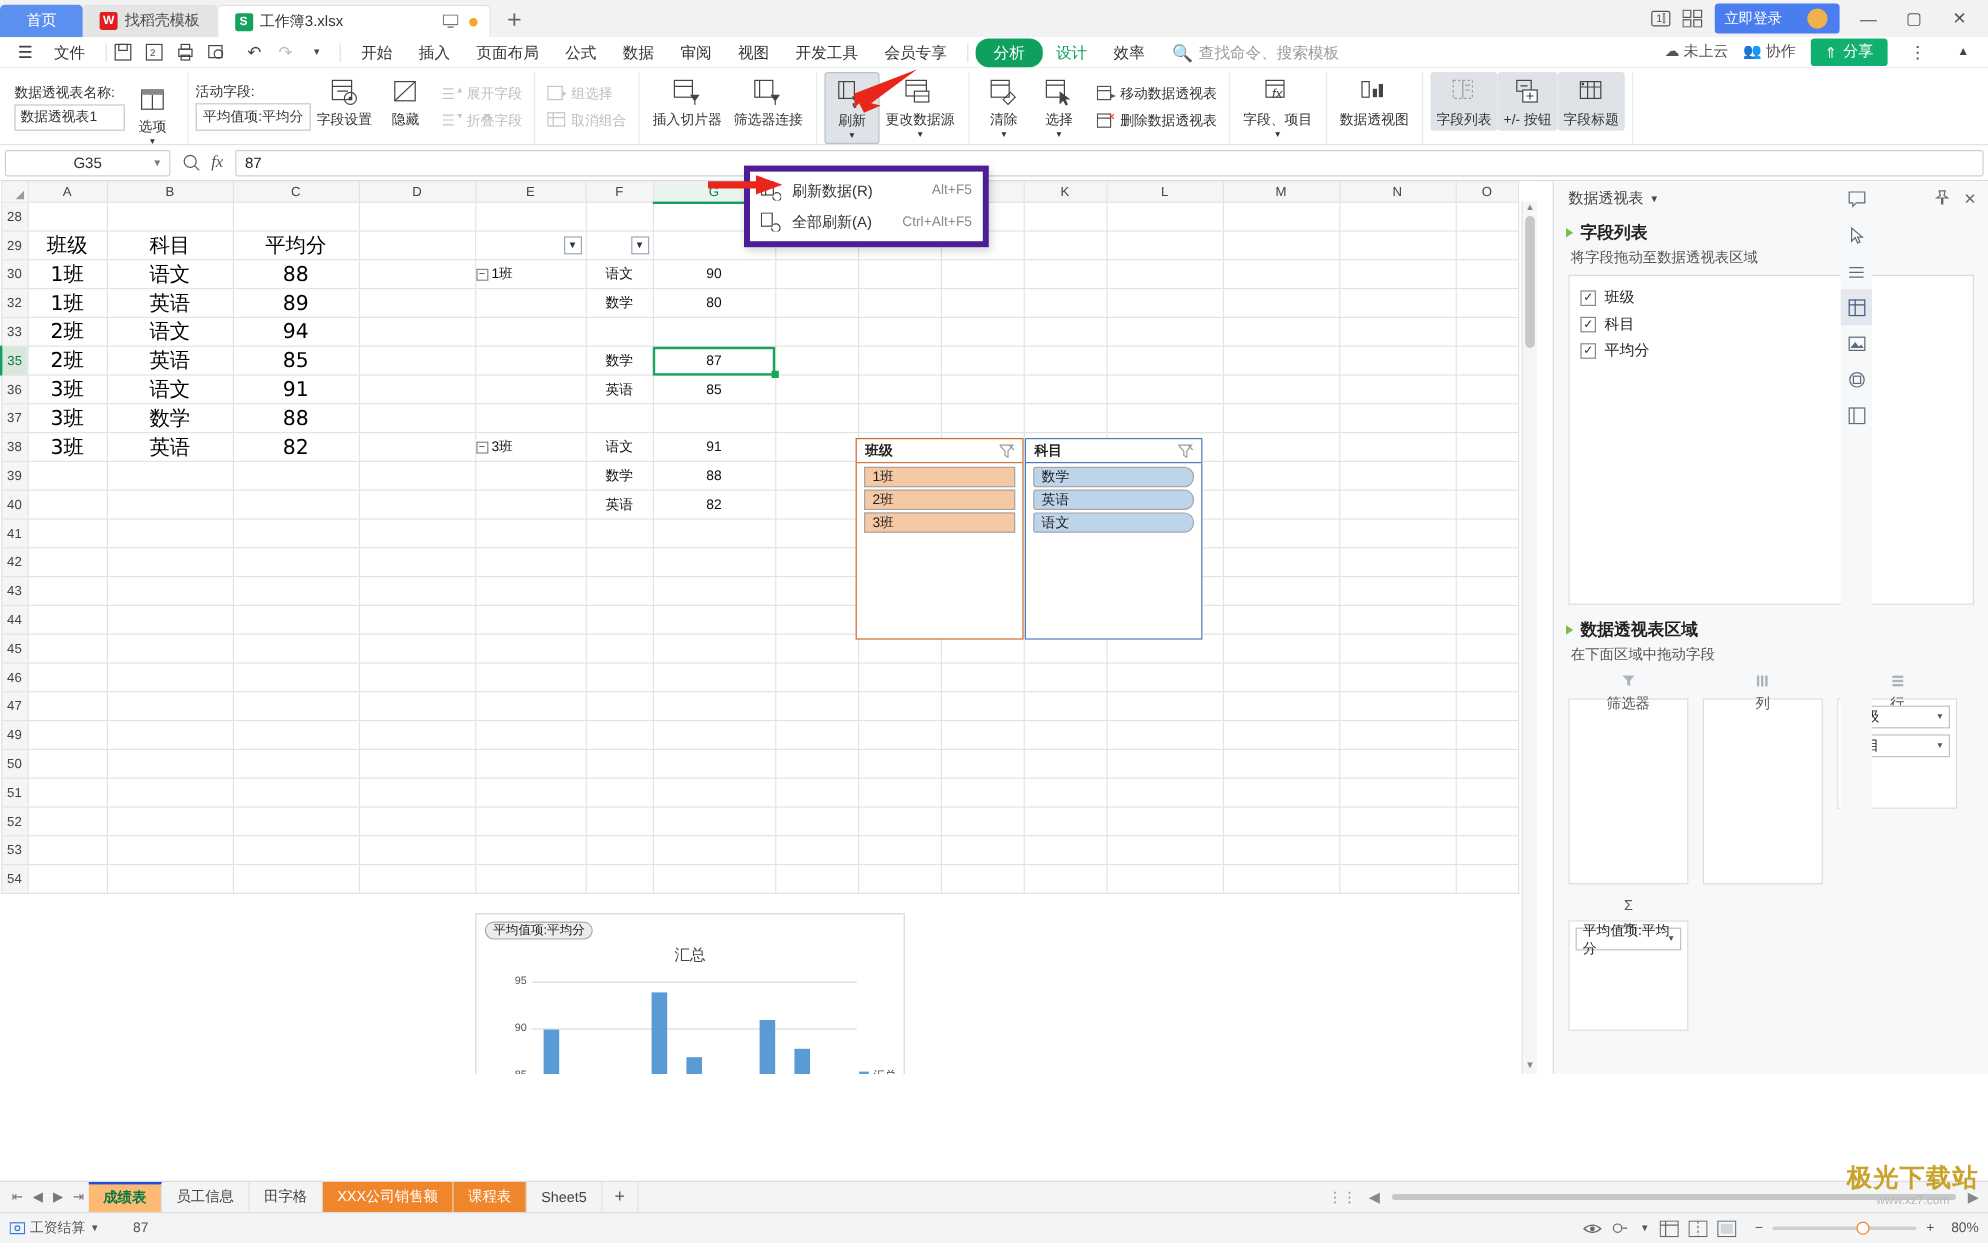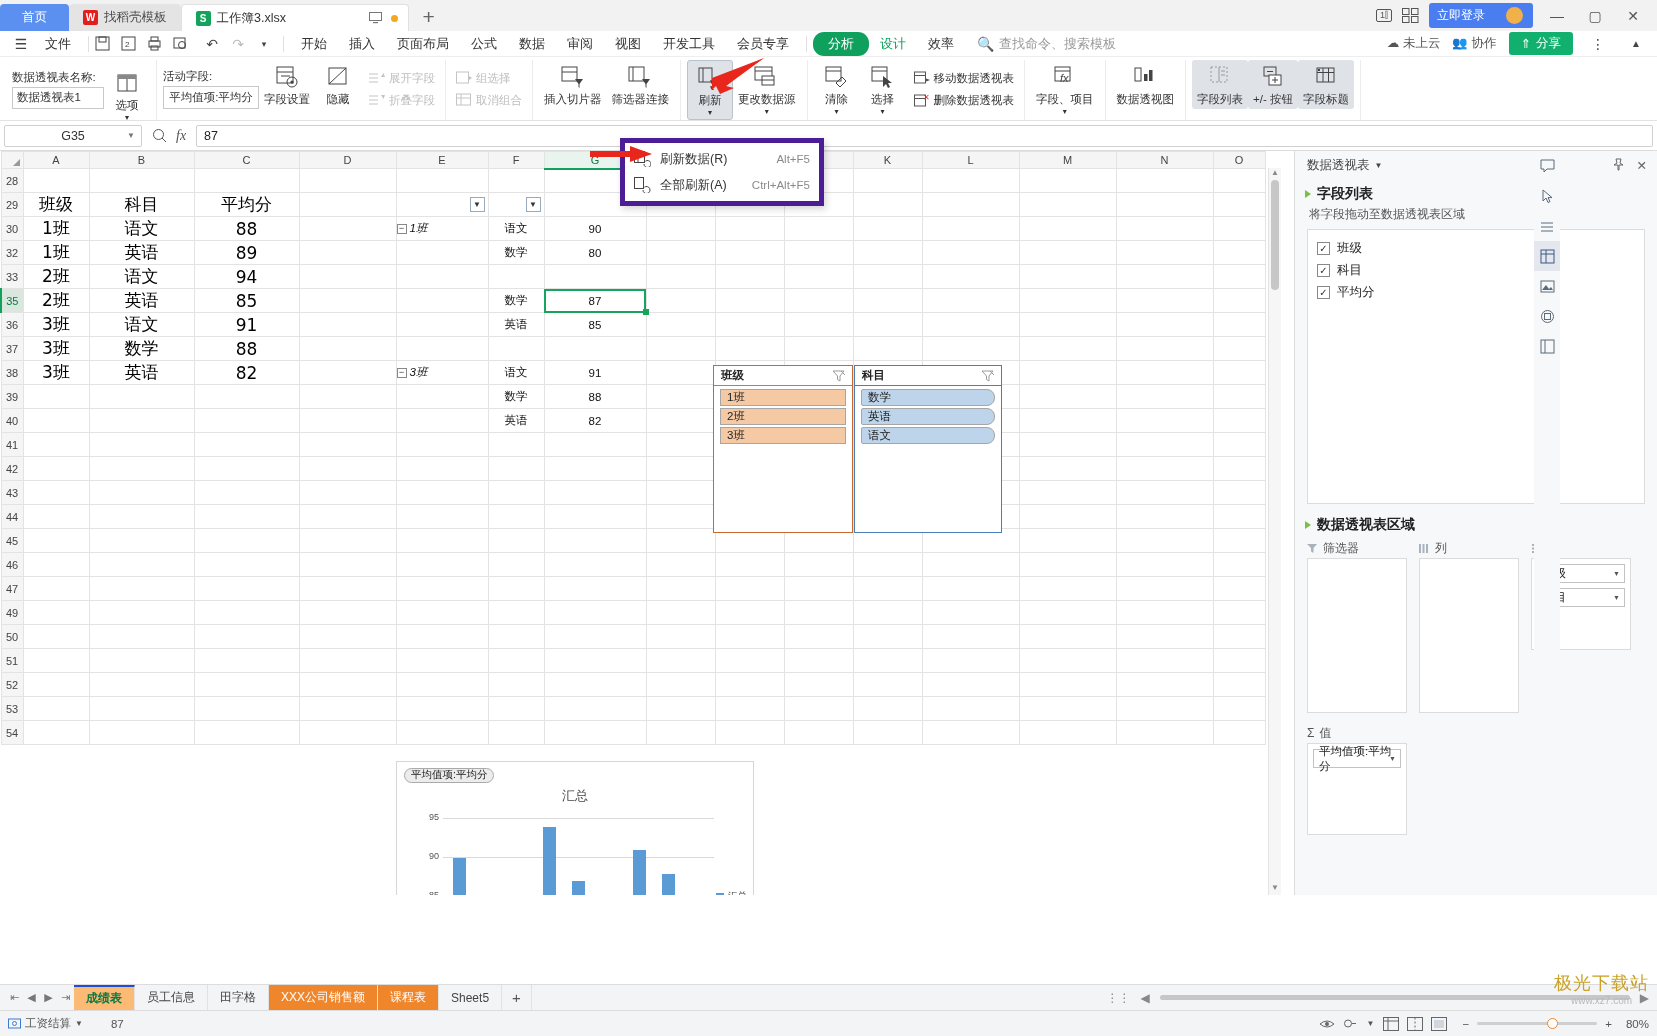--- a/index.html
+++ b/index.html
@@ -91,21 +91,21 @@
   .corner:after{content:"";position:absolute;right:3px;bottom:2px;border-left:7px solid transparent;border-bottom:7px solid #9a9a9a;}
   th.colh { height:17px; background:#f5f5f5; font-size:11px; color:#444; text-align:center; }
   th.colh.sel { color:#0a7a44; background:#eaf4ee; border-bottom:2px solid #13a05c; }
   td.rowh { width:22px; height:24px; background:#f5f5f5; font-size:11px; color:#444; text-align:center;}
   td.rowh.sel { color:#0a7a44; background:#d9e7df; border-left:2px solid #13a05c; }
   td.cell { height:24px; background:#fff; }
   .c-lg { font-size:17px; text-align:center; color:#000; font-family:"DejaVu Sans", sans-serif;}
   .pv-hd { background:#4a7ebb; color:#fff; font-size:11.5px; padding:0 5px; height:24px; position:relative; }
   .pv-hd .fbtn { position:absolute; right:3px; top:4px; width:15px; height:15px; background:#fff; border:1px solid #9ab;
                  color:#333; font-size:8px; display:flex; align-items:center; justify-content:center; }
-  .pv-rowlbl { background:#dce3f0; font-size:11.5px; padding:0 6px; font-weight:bold; color:#111;font-style:italic; }
+  .pv-rowlbl { background:#dce3f0; font-size:11.5px; padding:0 6px; font-weight:bold; color:#111; }
   .pv-blank { background:#dce3f0; }
   .pv-sub { font-size:11.5px; text-align:center; color:#111; }
   .pv-val { font-size:11.5px; text-align:center; color:#111; }
   .selcell { outline:2px solid #18a45c; outline-offset:-2px; position:relative; }
   .selcell:after{content:"";position:absolute;right:-3px;bottom:-3px;width:6px;height:6px;background:#18a45c;}
   .expander { display:inline-flex; width:10px;height:10px;border:1px solid #888; align-items:center;justify-content:center;
               font-size:9px; line-height:1; margin-right:3px; color:#333; background:#fff; vertical-align:middle;}
 
   
   .slicer { position:absolute; background:#fff; }
@@ -149,21 +149,21 @@
   .rp-head .acts { position:absolute; right:10px; display:flex; gap:12px; color:#666; }
   .sect-title { display:flex; align-items:center; gap:6px; font-size:14px; font-weight:bold; color:#222; padding:6px 12px 2px 10px;}
   .tri { width:0;height:0;border-left:6px solid #7ac143;border-top:4px solid transparent;border-bottom:4px solid transparent;}
   .rp-sub { font-size:12px; color:#555; padding:1px 12px 6px 14px;}
   .fieldlist { margin:0 12px; background:#fff; border:1px solid #dcdcdc; height:275px; padding:7px 9px;}
   .frow { display:flex; align-items:center; gap:7px; font-size:12.5px; color:#222; height:22px;}
   .cbx { width:13px;height:13px;border:1px solid #888; background:#fff; display:flex; align-items:center;
          justify-content:center; font-size:10px; color:#333;}
   .areas { display:flex; flex-wrap:wrap; gap:10px 12px; margin:2px 12px 0 12px; }
   .areaq { width:100px; }
-  .area-lbl { display:flex; align-items:center; gap:5px; font-size:12px; color:#555; height:20px;}
+  .area-lbl { display:flex; align-items:center; gap:5px; font-size:12px; color:#555; height:20px;flex-direction:column;}
   .dropzone { background:#fff; border:1px solid #dcdcdc; height:155px; }
   .dropzone.sm { height:92px; }
   .pill { height:19px; margin:5px 5px 0 5px; border:1px solid #c2c2c2; background:#fff; font-size:11.5px;
           display:flex; align-items:center; padding:0 5px; position:relative; color:#222;}
   .pill .cv { position:absolute; right:4px; font-size:7px; color:#555;}
 
   
   .sheettabs { position:absolute; left:0; right:0; bottom:26px; height:26px; background:#f3f4f6;
                display:flex; align-items:center; padding-left:6px; border-top:1px solid #dcdcdc;}
   .navbtn { width:17px; text-align:center; color:#777; font-size:11px; cursor:pointer;}
@@ -175,21 +175,21 @@
   .st-right { margin-left:auto; display:flex; align-items:center; gap:10px; padding-right:8px; color:#888;}
 
   
   .statusbar { position:absolute; left:0; right:0; bottom:0; height:26px; background:#f3f4f6;
                border-top:1px solid #dcdcdc; display:flex; align-items:center; padding:0 8px; font-size:11.5px; color:#555;}
   .sb-right { margin-left:auto; display:flex; align-items:center; gap:8px;}
   .zoomslider { width:120px; height:3px; background:#cfcfcf; border-radius:2px; position:relative;}
   .zoomslider .knob { position:absolute; left:70px; top:-4px; width:11px; height:11px; border-radius:50%;
                       background:#fff; border:1px solid #f0862c;}
   .wm { position:absolute; right:8px; bottom:30px; text-align:center; color:#b8b8b8; font-size:10px;}
-  .wm .big { font-size:18px; color:#c9a227; font-weight:normal; letter-spacing:1px;}
+  .wm .big { font-size:21px; color:#c9a227; font-weight:bold; letter-spacing:1px;}
 </style>
 </head>
 <body>
 
 <div class="titlebar">
   <div class="tab home">
     <span>首页</span>
   </div>
   <div class="tab tpl">
     <span class="icon-wps">W</span>
@@ -1186,20 +1186,21 @@
       <div class="frow">
         <span class="cbx">✓</span>
         <span>平均分</span>
       </div>
     </div>
 
     <div class="sect-title" style="margin-top:6px;">
       <span class="tri"></span>
       <span>数据透视表区域</span>
     </div>
+    <div class="rp-sub">在下面区域中拖动字段</div>
 
     <div class="areas">
       <div class="areaq">
         <div class="area-lbl">
           <span>
             <svg width="11" height="11" viewBox="0 0 11 11">
                 <path d="M0 1 L10 1 L6.5 5 L6.5 10 L4 8.5 L4 5 Z" fill="#aab2bb"></path>
               </svg>
           </span>
           <span>筛选器</span>

